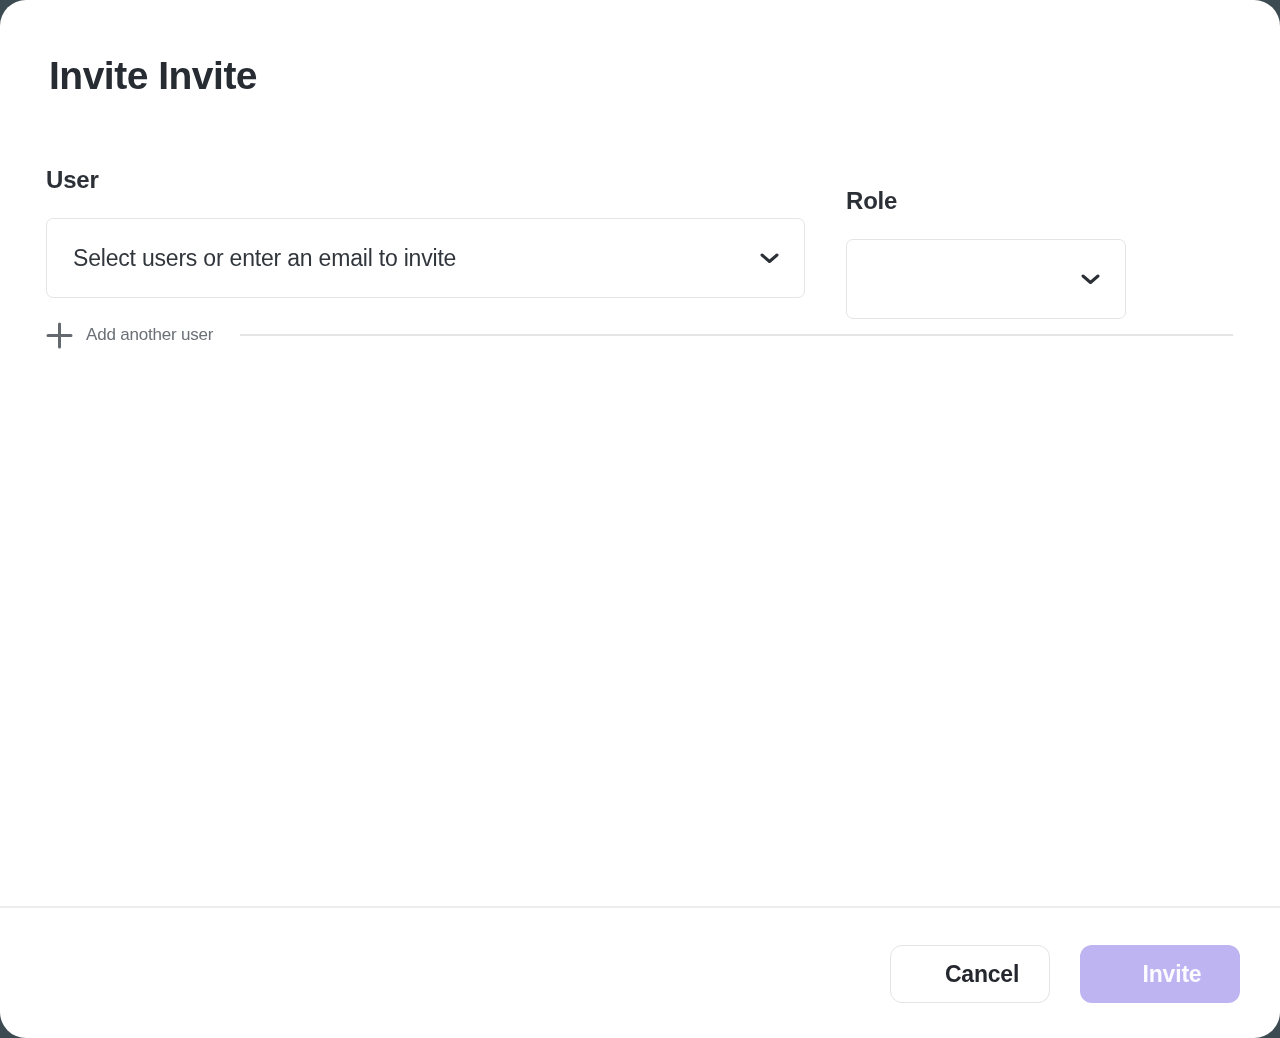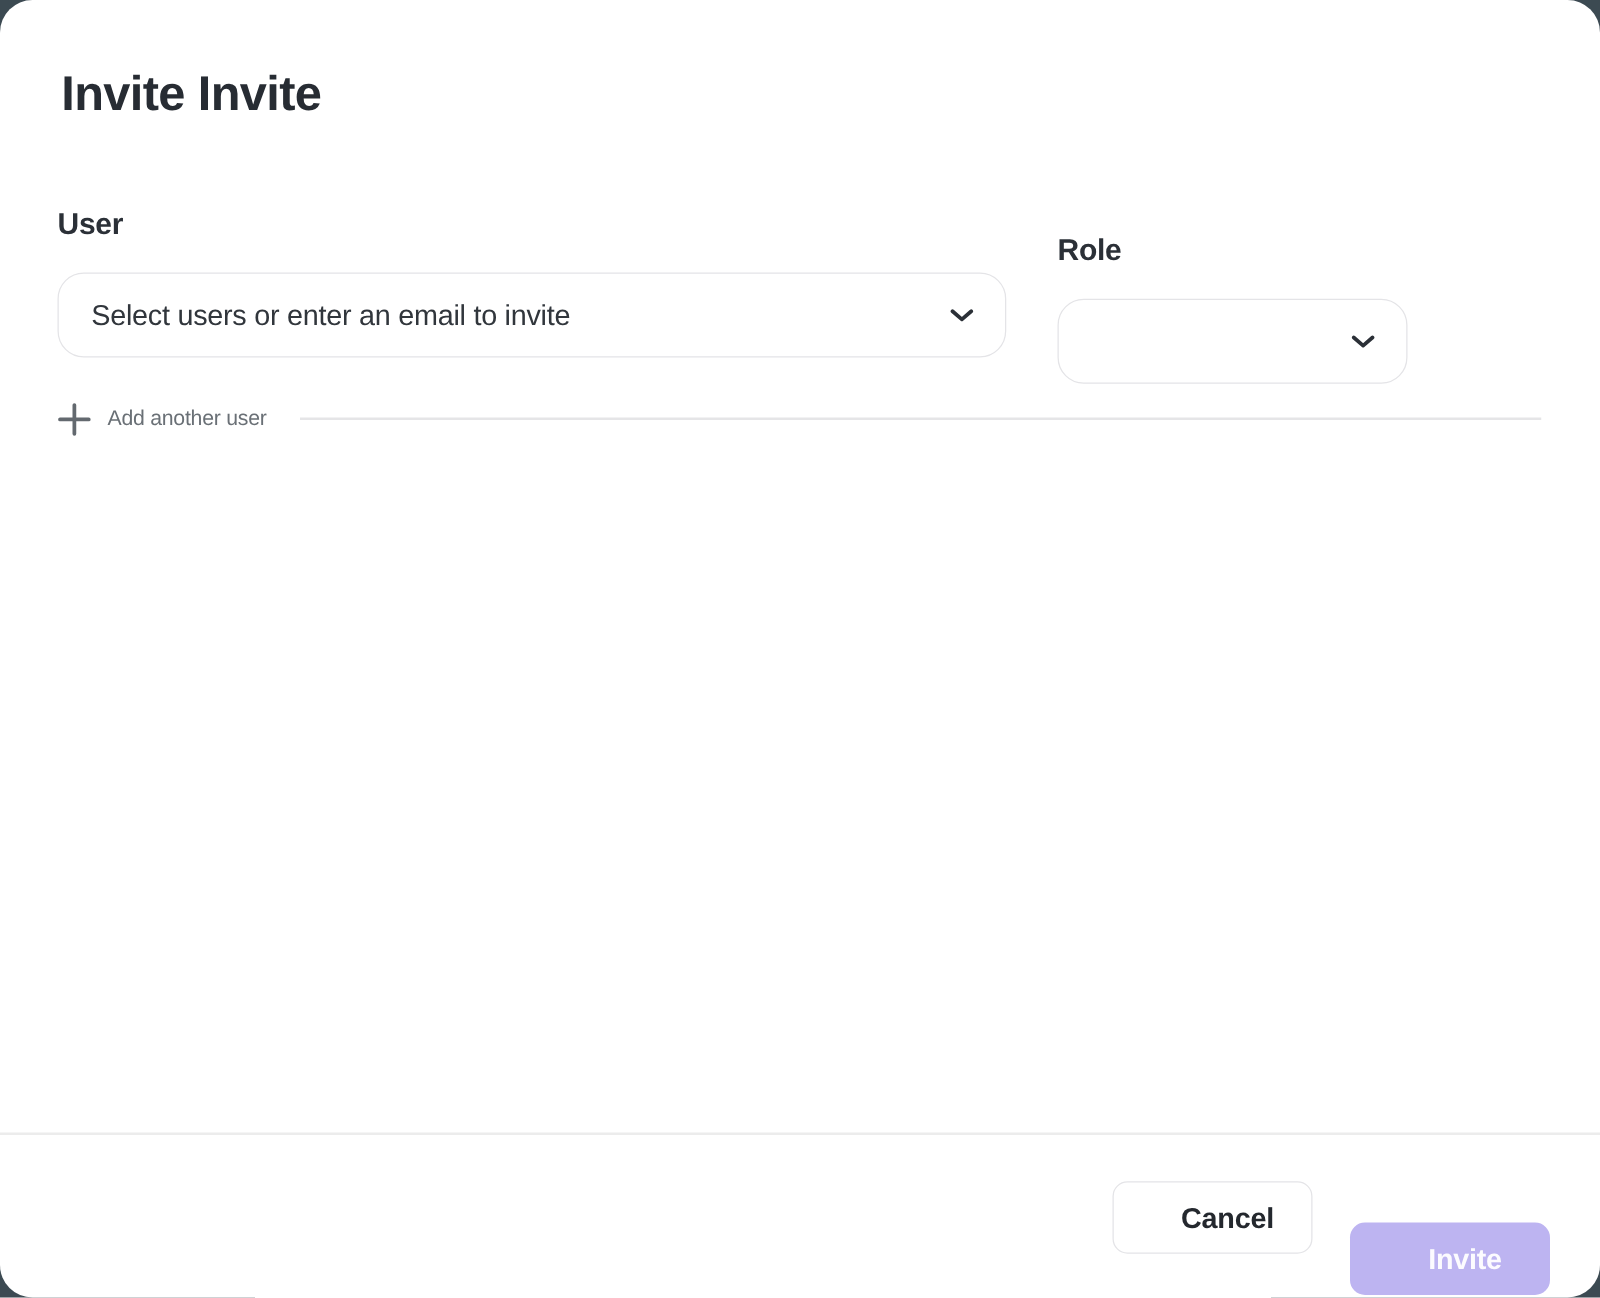--- a/index.html
+++ b/index.html
@@ -48,25 +48,25 @@
     display: block;
     font-size: 24px;
     font-weight: 700;
     letter-spacing: -0.2px;
     color: var(--text-label);
     height: 30px;
     margin-bottom: 22px;
   }
 
   .select {
-    height: 68px;
+    height: 80px;
     width: 100%;
     background: var(--surface);
     border: 1.5px solid var(--border);
-    border-radius: 21px;
+    border-radius: 7px;
     display: flex;
     align-items: center;
     justify-content: space-between;
     padding: 0 25px 0 26px;
     cursor: pointer;
   }
   .select-text {
     font-size: 23px;
     color: var(--text-value);
     letter-spacing: -0.2px;
@@ -128,21 +128,21 @@
     background: var(--surface);
     border: 1.5px solid var(--border);
     color: #24282e;
   }
   .btn-invite {
     left: 1080px;
     background: var(--accent-disabled);
     border: none;
     color: var(--invite-text);
   }
-  .btn-invite[disabled] { cursor: default; margin-top: 33px; }
+  .btn-invite[disabled] { cursor: default; }
 </style>
 </head>
 <body>
 
 <div class="modal">
 
   <h1 class="dialog-title">Invite Invite</h1>
 
   <div class="field field-user">
     <label class="field-label">User</label>

